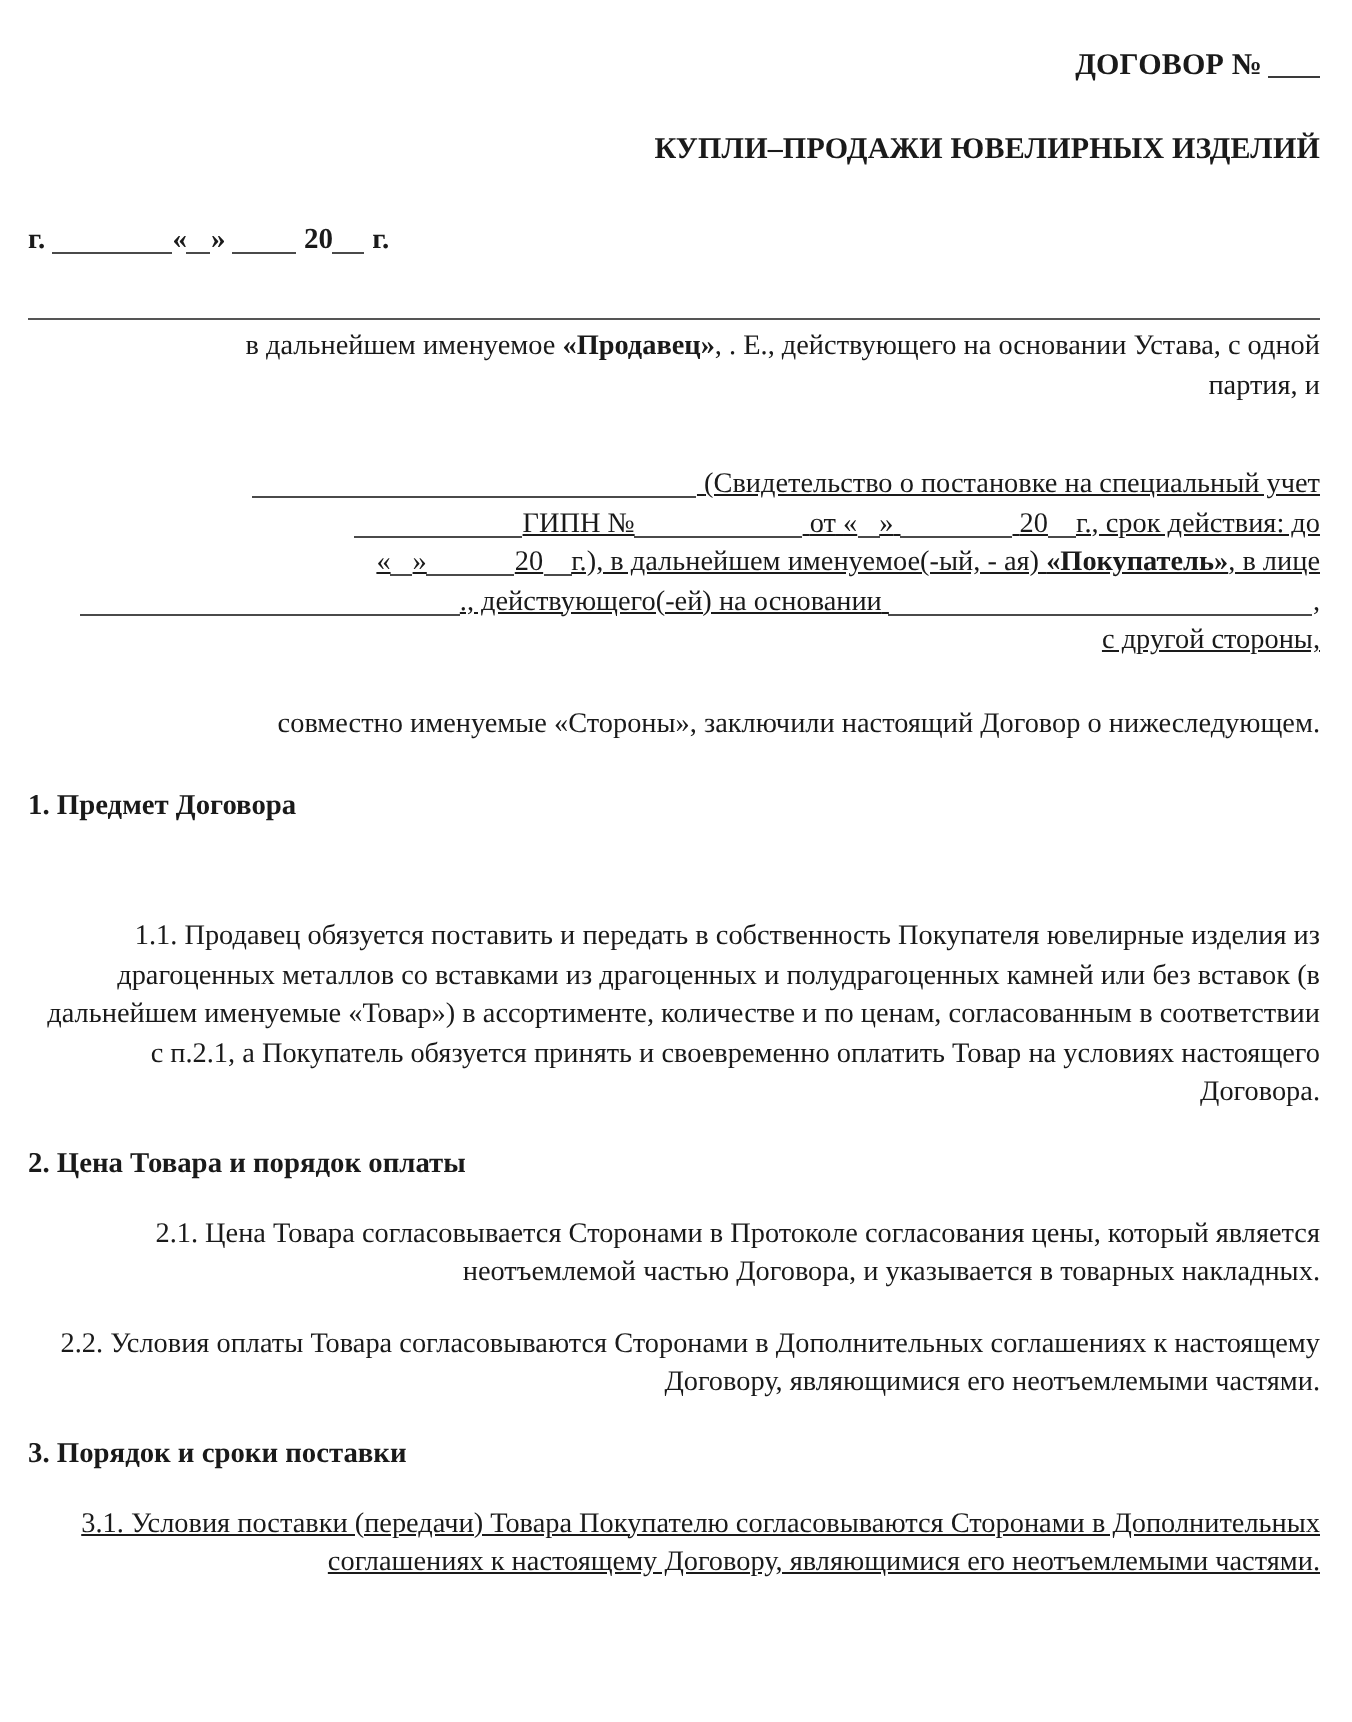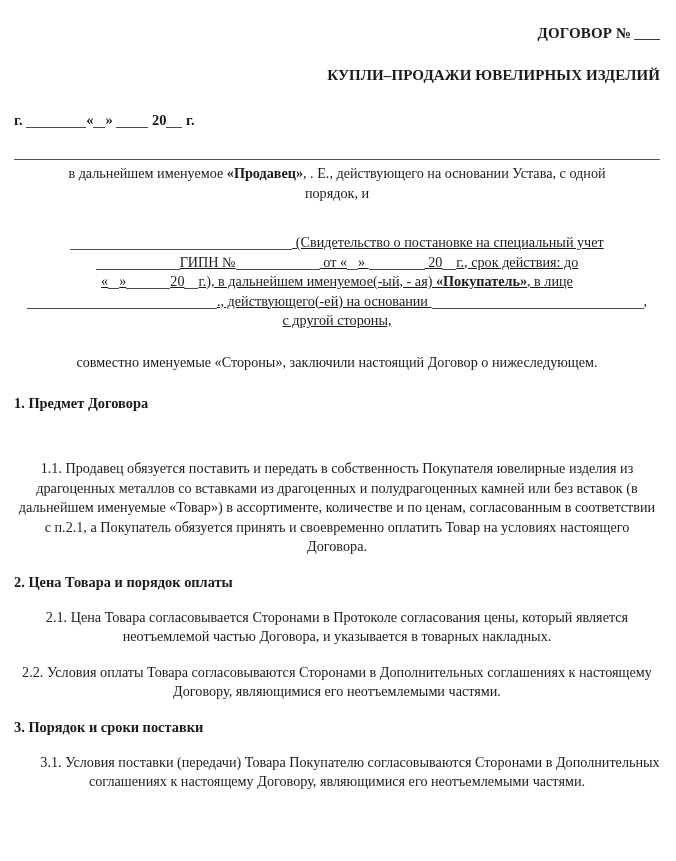--- a/index.html
+++ b/index.html
@@ -77,21 +77,21 @@
     height: 0;
     border-bottom: 1.5px solid #555555;
     width: 646px;
   }
 
   
   p.body {
     font-size: 14.2px;
     line-height: 19.5px;
     margin: 0;
-    text-align: center;
+    text-align: right;
   }
   .gap-sm { padding-top: 4px; }
   .gap-md { padding-top: 16px; }
   .gap-lg { padding-top: 22px; }
   .gap-xl { padding-top: 30px; text-decoration: underline; }
   .gap-xxl { padding-top: 46px; }
 
   b, strong { font-weight: bold; }
 
   
@@ -110,21 +110,21 @@
   .blk-190 { width: 190px; }
   .blk-210 { width: 212px; }
 
   h2.section {
     font-size: 14.4px;
     font-weight: bold;
     line-height: 19px;
     margin: 0;
   }
 
-  .indent-para { text-indent: 26px; }
+  .indent-para { text-indent: 26px; text-decoration: underline; }
   .center-last { text-align: center; }
 </style>
 </head>
 <body>
 
 <div class="page">
 
   <h1 class="doc-title">
     <span>ДОГОВОР №</span><span class="blank-short"></span>
   </h1>
@@ -134,21 +134,21 @@
   <p class="date-line">
     <span>г.</span>
     <span class="ul ul-w60"></span><span>«</span><span class="ul ul-w12"></span><span>»</span>
     <span class="ul ul-w32"></span>
     <span>20</span><span class="ul ul-w16"></span>
     <span>г.</span>
   </p>
 
   <div class="full-rule"></div>
 
-  <p class="body gap-sm"><span>в дальнейшем именуемое </span><b>«Продавец»</b><span>, . Е., действующего на основании Устава, с одной</span><br><span>порядок, и</span></p>
+  <p class="body gap-sm"><span>в дальнейшем именуемое </span><b>«Продавец»</b><span>, . Е., действующего на основании Устава, с одной</span><br><span>партия, и</span></p>
 
   <p class="body gap-xl"><span class="blk blk-220"></span> <span>(Свидетельство о постановке на специальный учет</span><br><span class="blk blk-86"></span><span>ГИПН №</span><span class="blk blk-86"></span> <span>от</span> <span>«</span><span class="blk blk-10"></span><span>»</span> <span class="blk blk-56"></span> <span>20</span><span class="blk blk-14"></span><span>г., срок действия: до</span><br><span>«</span><span class="blk blk-10"></span><span>»</span><span class="blk blk-44"></span><span>20</span><span class="blk blk-14"></span><span>г.), в дальнейшем именуемое(-ый, - ая) </span><b>«Покупатель»</b><span>, в лице</span><br><span class="blk blk-190"></span><span>., действующего(-ей) на основании</span> <span class="blk blk-210"></span><span>,</span><br><span>с другой стороны,</span></p>
 
   <p class="body gap-lg">совместно именуемые «Стороны», заключили настоящий Договор о нижеследующем.</p>
 
   <h2 class="section gap-lg">1. Предмет Договора</h2>
 
   <p class="body gap-xxl">1.1. Продавец обязуется поставить и передать в собственность Покупателя ювелирные изделия из драгоценных металлов со вставками из драгоценных и полудрагоценных камней или без вставок (в дальнейшем именуемые «Товар») в ассортименте, количестве и по ценам, согласованным в соответствии с п.2.1, а Покупатель обязуется принять и своевременно оплатить Товар на условиях настоящего Договора.</p>
 
 

